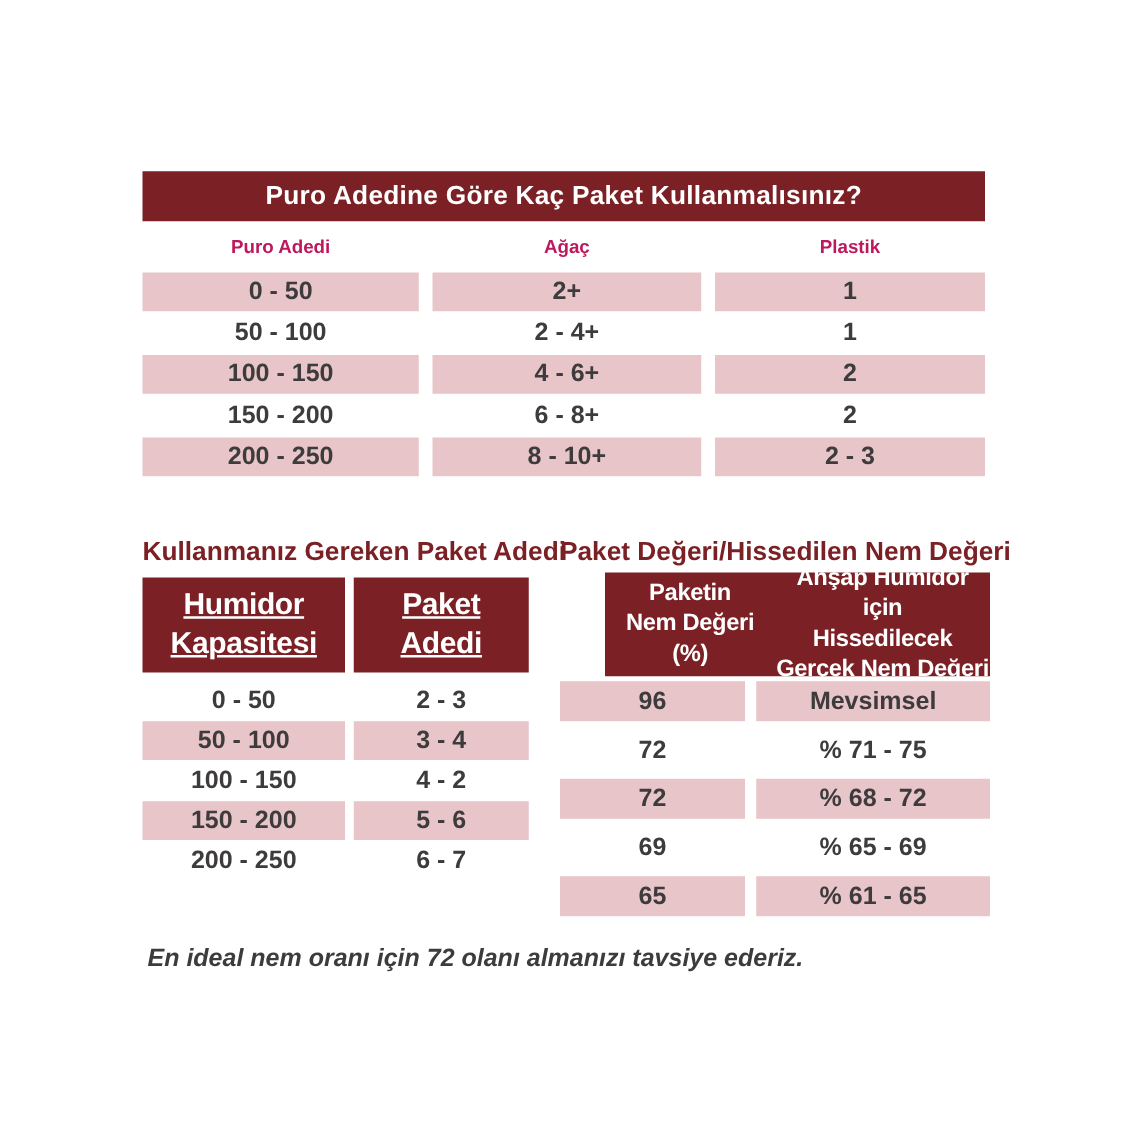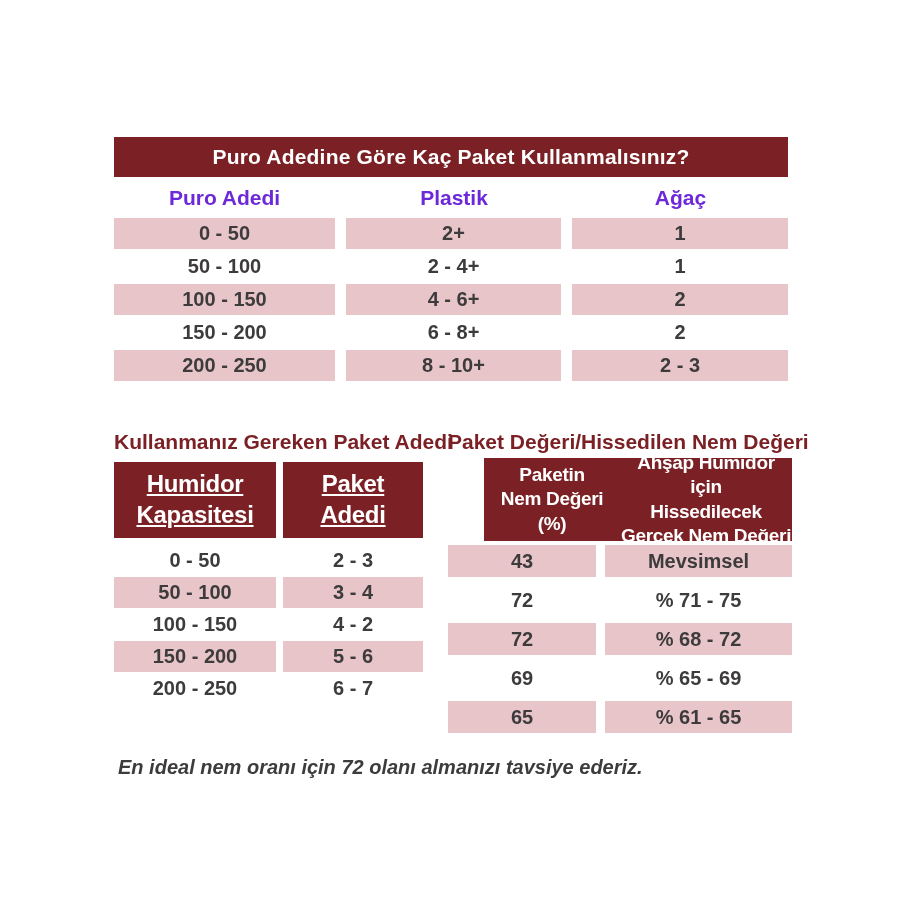--- a/index.html
+++ b/index.html
@@ -26,22 +26,22 @@
     justify-content: center;
     letter-spacing: 0.2px;
   }
   .top-heads {
     height: 41px;
     display: flex;
     justify-content: space-between;
     align-items: center;
   }
   .top-heads .hc {
-    color: #6d28d9;
-    font-size: 21px;
+    color: #be185d;
+    font-size: 15px;
     font-weight: bold;
     text-align: center;
   }
   .trow {
     display: flex;
     justify-content: space-between;
     height: 31px;
     margin-bottom: 2px;
   }
   .trow .cell {
@@ -127,22 +127,22 @@
 <body>
 
 <div id="canvas">
 
   <section class="top-table">
     <div class="top-bar">
       <span>Puro Adedine Göre Kaç Paket Kullanmalısınız?</span>
     </div>
     <div class="top-heads">
       <div class="hc c1">Puro Adedi</div>
+      <div class="hc c2">Ağaç</div>
       <div class="hc c3">Plastik</div>
-      <div class="hc c2">Ağaç</div>
     </div>
     <div class="trows">
       <div class="trow pink">
         <div class="cell c1">0 - 50</div>
         <div class="cell c2">2+</div>
         <div class="cell c3">1</div>
       </div>
       <div class="trow">
         <div class="cell c1">50 - 100</div>
         <div class="cell c2">2 - 4+</div>
@@ -203,21 +203,21 @@
     <div class="bhead">
       <div class="th rc1">Paketin
 Nem Değeri
 (%)</div>
       <div class="th rc2">Ahşap Humidor için
 Hissedilecek
 Gerçek Nem Değeri</div>
     </div>
     <div class="rows">
       <div class="brow pink">
-        <div class="cell rc1">43</div>
+        <div class="cell rc1">96</div>
         <div class="cell rc2">Mevsimsel</div>
       </div>
       <div class="brow">
         <div class="cell rc1">72</div>
         <div class="cell rc2">% 71 - 75</div>
       </div>
       <div class="brow pink">
         <div class="cell rc1">72</div>
         <div class="cell rc2">% 68 - 72</div>
       </div>

